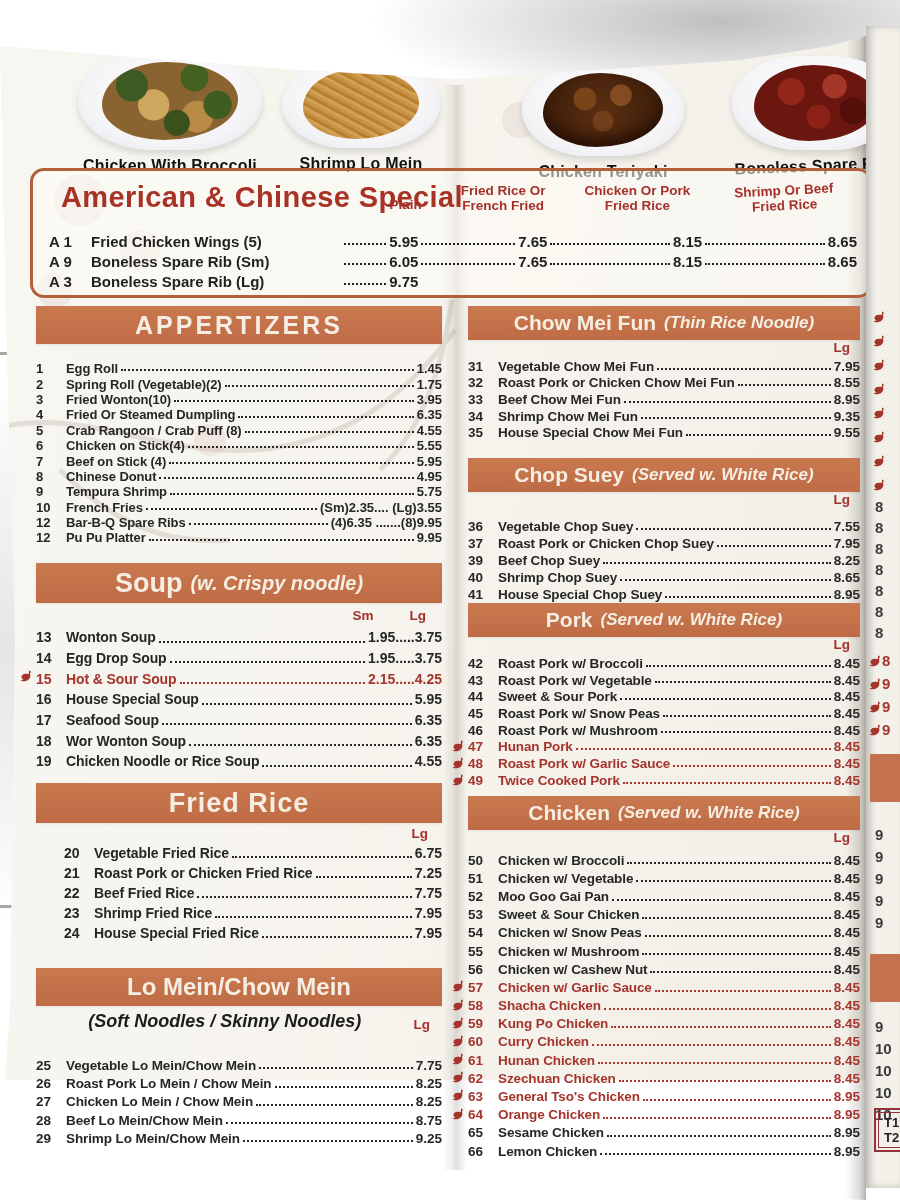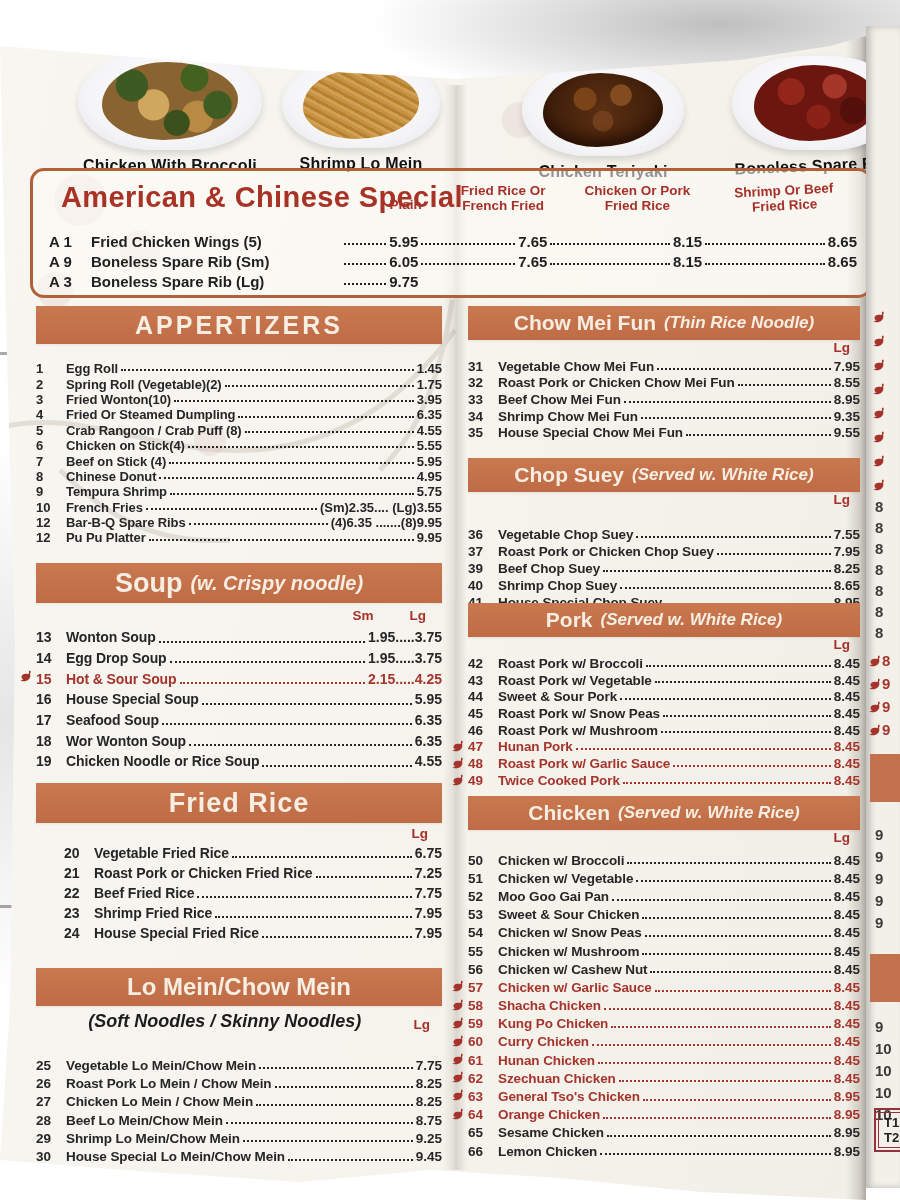--- a/index.html
+++ b/index.html
@@ -1,17 +1,17 @@
 <!DOCTYPE html>
 <html><head>
 <meta charset="utf-8">
 <style>
   html,body{margin:0;padding:0;}
   body{width:900px;height:1200px;overflow:hidden;font-family:"Liberation Sans","DejaVu Sans",sans-serif;}
-  #scene{position:relative;width:900px;height:1200px;
+  #scene{position:relative;width:900px;height:1080px;
     background:linear-gradient(180deg,#4e4742 0px,#564f48 22px,#6e665d 34px,#8780755 40px,#8a8177 60px,#867d73 1150px,#6f675f 1185px,#5d564f 1200px);
   }
   #scene::before{content:"";position:absolute;inset:0;
     background:
       radial-gradient(ellipse 300px 60px at 15% 3%, rgba(255,255,255,.08), transparent 70%),
       radial-gradient(ellipse 500px 120px at 80% 2%, rgba(0,0,0,.25), transparent 70%),
       radial-gradient(ellipse 200px 400px at 1% 60%, rgba(0,0,0,.10), transparent 70%);
   }
   .grout{position:absolute;left:0;width:20px;height:3px;background:rgba(45,40,34,.4);}
   
@@ -94,21 +94,21 @@
   .row .dots{flex:1;min-width:8px;border-bottom:2.4px dotted currentColor;margin:0 3px 5px 3px;align-self:flex-end;}
   .row .pr{white-space:nowrap;}
   .row.spicy{color:#a5342c;}
   .chili{position:absolute;left:-17px;top:1px;width:14px;height:14px;color:#a5342c;}
   .chili svg{width:100%;height:100%;}
   .L-s0 .items{margin-top:17px;} .L-s0 .row{height:15.4px;font-size:13px;}
   .L-s1 .items{margin-top:4px;}  .L-s1 .row{height:20.7px;font-size:14px;}
   .L-s2 .items{margin-top:2px;}  .L-s2 .row{height:20px;font-size:14px;margin-left:28px;}
   .L-s3 .items{margin-top:24px;}  .L-s3 .row{height:18.3px;font-size:13.5px;}
   .R-s0 .items{margin-top:3px;}  .R-s0 .row{height:16.6px;font-size:13.5px;}
-  .R-s1 .items{margin-top:19px;}  .R-s1 .row{height:17px;font-size:13.5px;}
+  .R-s1 .items{margin-top:11px;}  .R-s1 .row{height:17px;font-size:13.5px;}
   .R-s2 .items{margin-top:3px;}  .R-s2 .row{height:16.7px;font-size:13.5px;}
   .R-s3 .items{margin-top:6px;}  .R-s3 .row{height:18.2px;font-size:13.5px;}
   
   #edge-strip{position:absolute;left:866px;top:26px;width:34px;height:1162px;background:#f2f0e9;overflow:hidden;box-shadow:inset 4px 0 7px rgba(0,0,0,.22);}
   .strip-item{position:absolute;left:9px;font-weight:bold;font-size:15px;color:#3a3a3a;white-space:nowrap;}
   .strip-item.red{color:#a5342c;}
   .strip-chili{position:absolute;left:6px;width:14px;height:14px;color:#a5342c;}
   .strip-chili svg{width:100%;height:100%;}
   .strip-band{position:absolute;left:4px;right:-4px;background:#c4714e;height:48px;}
   #strip-box{position:absolute;left:8px;width:44px;border:2px solid #93323c;padding:2px;}
@@ -438,26 +438,20 @@
               <span class="nm">Beef Lo Mein/Chow Mein</span>
               <span class="dots"></span>
               <span class="pr">8.75</span>
             </div>
             <div class="row">
               <span class="no">29</span>
               <span class="nm">Shrimp Lo Mein/Chow Mein</span>
               <span class="dots"></span>
               <span class="pr">9.25</span>
             </div>
-            <div class="row">
-              <span class="no">30</span>
-              <span class="nm">House Special Lo Mein/Chow Mein</span>
-              <span class="dots"></span>
-              <span class="pr">9.45</span>
-            </div>
           </div>
         </div>
       </div>
     <div id="col-right">
         <div class="sec R-s0">
           <div class="band">
             <span class="band-title">Chow Mei Fun</span>
             <span class="band-note">(Thin Rice Noodle)</span>
           </div>
           <div class="price-line">

